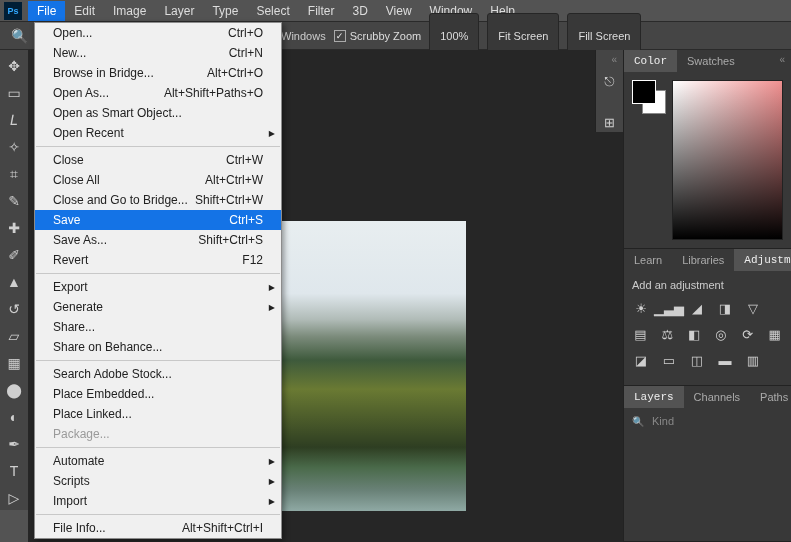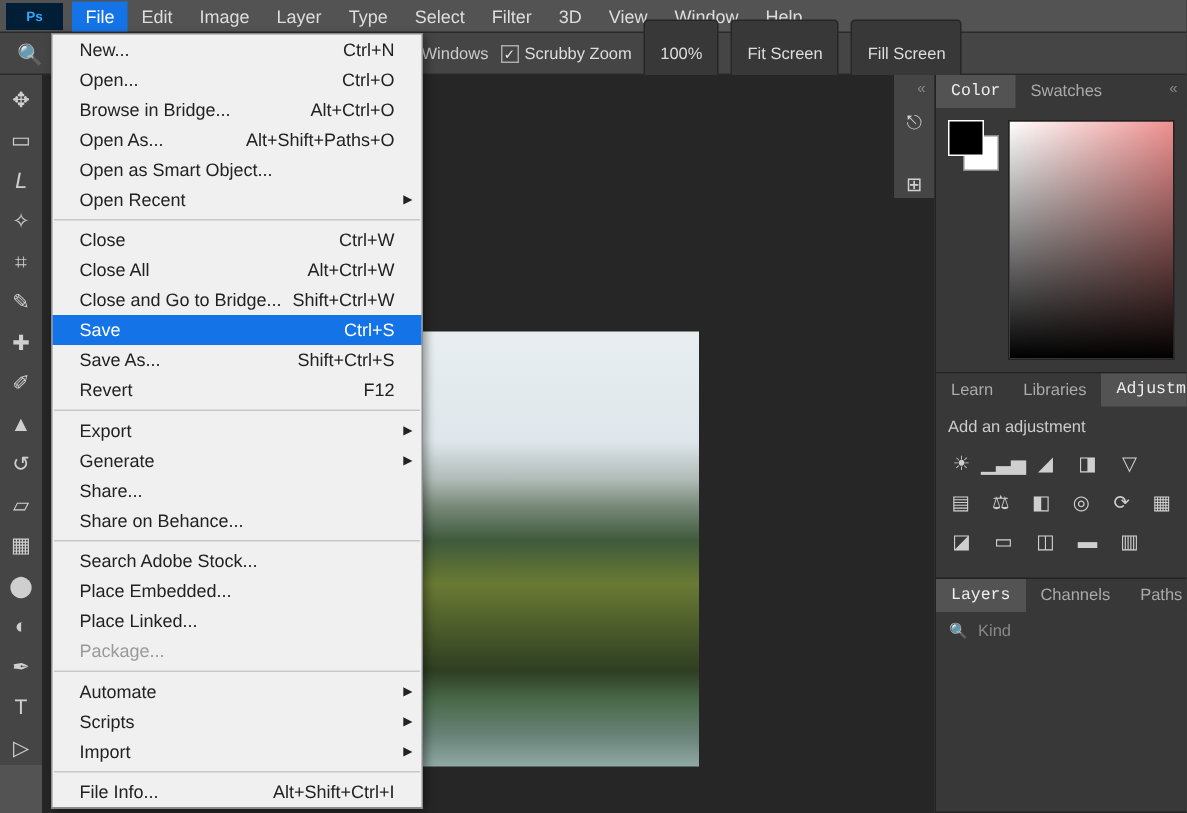--- a/index.html
+++ b/index.html
@@ -1,20 +1,20 @@
 <!DOCTYPE html>
 <html><head>
 <meta charset="utf-8">
 <style>
 * { margin: 0; padding: 0; box-sizing: border-box; font-family: "Segoe UI", Tahoma, sans-serif; }
 body { background: #535353; width: 791px; height: 542px; overflow: hidden; position: relative; color: #ddd; font-size: 12px; }
 
 
 .menubar { background: #535353; height: 22px; display: flex; align-items: center; padding: 0 4px; border-bottom: 1px solid #2a2a2a; }
-.menubar .logo { width: 38px; height: 18px; background: #001e36; display:inline-flex; align-items:center; justify-content:center; color:#31a8ff; font-size:9px; font-weight:bold; margin-right:6px;}
+.menubar .logo { width: 18px; height: 18px; background: #001e36; display:inline-flex; align-items:center; justify-content:center; color:#31a8ff; font-size:9px; font-weight:bold; margin-right:6px;}
 .menubar .menu-item { padding: 3px 9px; cursor: default; }
 .menubar .menu-item.active { background: #1473e6; color: #fff; }
 
 
 .optionsbar { background: #454545; height: 28px; display: flex; align-items: center; padding: 0 8px; gap: 8px; border-bottom: 1px solid #2a2a2a; font-size: 11px; }
 .optionsbar .btn { background:#383838; border:1px solid #262626; padding:16px 10px; border-radius:3px; }
 .opt-text { color:#ccc; }
 .optionsbar .check { display:inline-flex; align-items:center; gap:4px; }
 .optionsbar .check .box { width:12px; height:12px; border:1px solid #aaa; display:inline-flex; align-items:center; justify-content:center; font-size:9px; color:#eee; background:#454545; }
 
@@ -184,26 +184,26 @@
       <div class="layers-row">
         <span class="kind-ico">🔍</span>
         <span>Kind</span>
       </div>
     </div>
   </div>
 </div>
 
 <div class="dropdown" id="file-dropdown">
     <div class="row">
+      <span>Open...</span>
+      <span>Ctrl+O</span>
+    </div>
+    <div class="row">
       <span>New...</span>
       <span>Ctrl+N</span>
-    </div>
-    <div class="row">
-      <span>Open...</span>
-      <span>Ctrl+O</span>
     </div>
     <div class="row">
       <span>Browse in Bridge...</span>
       <span>Alt+Ctrl+O</span>
     </div>
     <div class="row">
       <span>Open As...</span>
       <span>Alt+Shift+Paths+O</span>
     </div>
     <div class="row">

